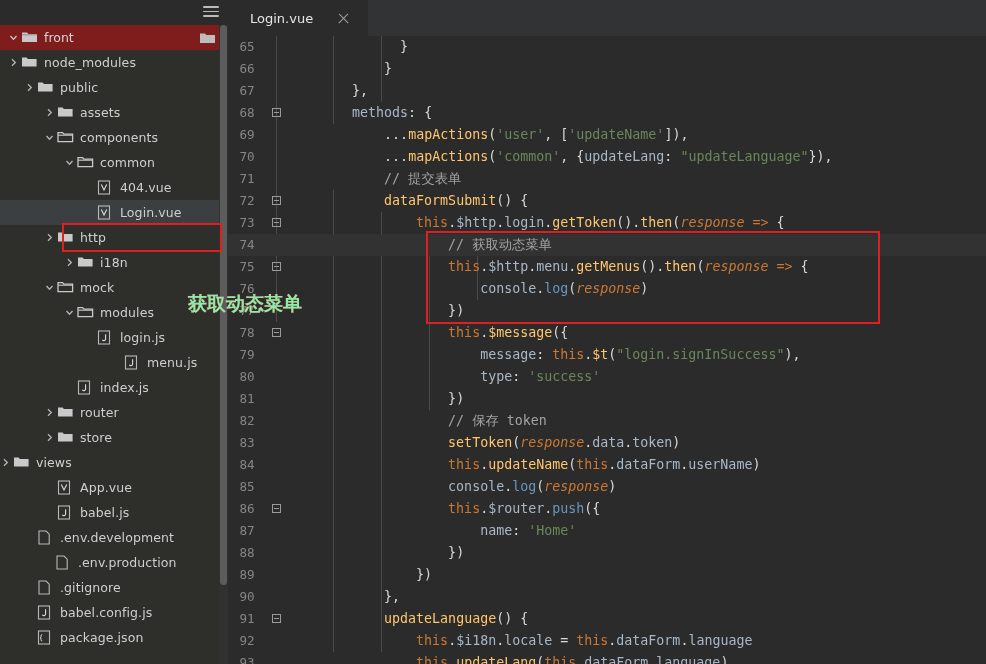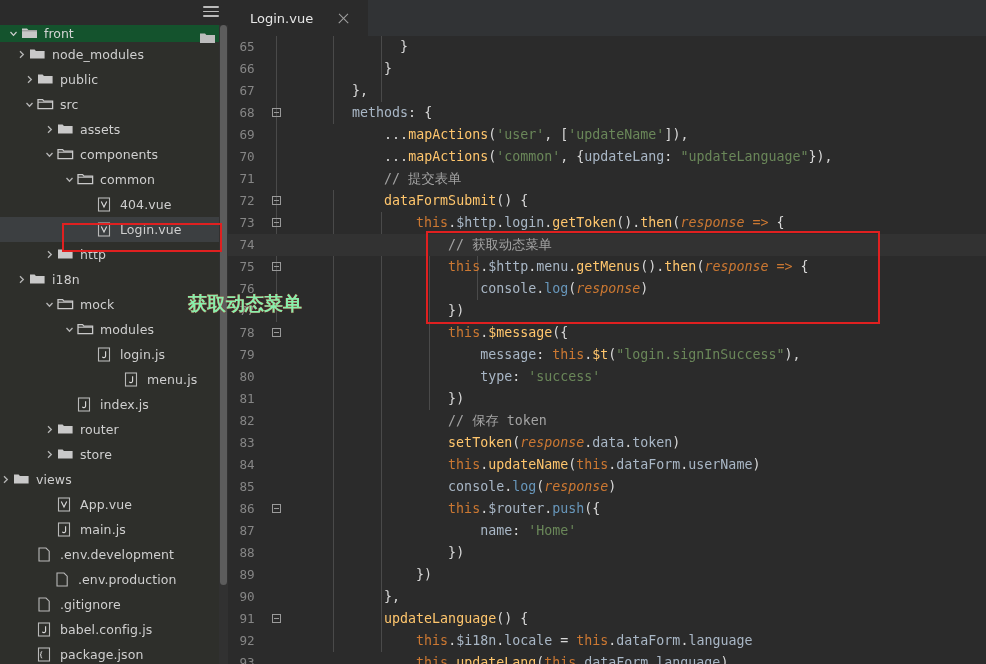--- a/index.html
+++ b/index.html
@@ -18,21 +18,21 @@
   }
   .sb-toolbar{
     height:25px;background:#2b2b2b;position:relative;
   }
   .hamburger{
     position:absolute;right:9px;top:6px;width:16px;height:12px;cursor:pointer;
   }
   .hamburger i{display:block;height:1.6px;background:#bbb;margin-bottom:3px;border-radius:1px;}
 
   .sb-root{
-    height:17px;background:#14532d;display:flex;align-items:center;position:relative;
+    height:25px;background:#7f1d1d;display:flex;align-items:center;position:relative;
   }
   .sb-root .rootlabel{color:#d4d4d4;font-size:12.5px;}
   .corner-folder{position:absolute;right:12px;top:5px;}
 
   .tree{position:relative;}
   .row{
     height:25px;display:flex;align-items:center;position:relative;white-space:nowrap;
     cursor:pointer;
   }
   .row .lbl{color:#cfcfcf;font-size:12.5px;letter-spacing:0.1px;}
@@ -157,21 +157,21 @@
       </span>
       <span class="rootlabel">front</span>
       <span class="corner-folder">
         <svg width="17" height="14" viewBox="0 0 17 14">
           <path d="M1 2.5 h5 l1.4 1.6 H16 V12 H1 Z" fill="#bdbdbd"></path>
         </svg>
       </span>
     </div>
 
     <div class="tree" id="tree">
-        <div class="row" style="padding-left: 16px;">
+        <div class="row" style="padding-left: 8px;">
           <span class="arrow">
             <svg width="11" height="11" viewBox="0 0 11 11">
               <path d="M4 2.3 L7.3 5.5 L4 8.7" fill="none" stroke="#b6b6b6" stroke-width="1.3"></path>
             </svg>
           </span>
           <span class="ico">
             <svg width="17" height="14" viewBox="0 0 17 14">
               <path d="M1 2.6 h4.6 l1.3 1.5 H15.6 V11.6 H1 Z" fill="#c9c9c9"></path>
             </svg>
           </span>
@@ -183,237 +183,223 @@
               <path d="M4 2.3 L7.3 5.5 L4 8.7" fill="none" stroke="#b6b6b6" stroke-width="1.3"></path>
             </svg>
           </span>
           <span class="ico">
             <svg width="17" height="14" viewBox="0 0 17 14">
               <path d="M1 2.6 h4.6 l1.3 1.5 H15.6 V11.6 H1 Z" fill="#c9c9c9"></path>
             </svg>
           </span>
           <span class="lbl">public</span>
         </div>
-        <div class="row" style="padding-left: 24px;">
+        <div class="row" style="padding-left: 44px;">
+          <span class="arrow">
+            <svg width="11" height="11" viewBox="0 0 11 11">
+              <path d="M4 2.3 L7.3 5.5 L4 8.7" fill="none" stroke="#b6b6b6" stroke-width="1.3"></path>
+            </svg>
+          </span>
+          <span class="ico">
+            <svg width="17" height="14" viewBox="0 0 17 14">
+              <path d="M1 2.6 h4.6 l1.3 1.5 H15.6 V11.6 H1 Z" fill="#c9c9c9"></path>
+            </svg>
+          </span>
+          <span class="lbl">assets</span>
+        </div>
+        <div class="row" style="padding-left: 44px;">
           <span class="arrow">
             <svg width="11" height="11" viewBox="0 0 11 11">
               <path d="M2.5 4 L5.5 7.3 L8.5 4" fill="none" stroke="#b6b6b6" stroke-width="1.3"></path>
             </svg>
           </span>
           <span class="ico">
             <svg width="17" height="14" viewBox="0 0 17 14">
               <path d="M1 2.6 h4.6 l1.3 1.5 H15.6 V11.6 H1 Z" fill="none" stroke="#c9c9c9" stroke-width="1.3"></path>
               <path d="M1 5.2 H15.6" stroke="#c9c9c9" stroke-width="1.1"></path>
             </svg>
           </span>
-          <span class="lbl">src</span>
-        </div>
-        <div class="row" style="padding-left: 44px;">
-          <span class="arrow">
-            <svg width="11" height="11" viewBox="0 0 11 11">
-              <path d="M4 2.3 L7.3 5.5 L4 8.7" fill="none" stroke="#b6b6b6" stroke-width="1.3"></path>
-            </svg>
-          </span>
-          <span class="ico">
-            <svg width="17" height="14" viewBox="0 0 17 14">
-              <path d="M1 2.6 h4.6 l1.3 1.5 H15.6 V11.6 H1 Z" fill="#c9c9c9"></path>
-            </svg>
-          </span>
-          <span class="lbl">assets</span>
-        </div>
-        <div class="row" style="padding-left: 44px;">
+          <span class="lbl">components</span>
+        </div>
+        <div class="row" style="padding-left: 64px;">
           <span class="arrow">
             <svg width="11" height="11" viewBox="0 0 11 11">
               <path d="M2.5 4 L5.5 7.3 L8.5 4" fill="none" stroke="#b6b6b6" stroke-width="1.3"></path>
             </svg>
           </span>
           <span class="ico">
             <svg width="17" height="14" viewBox="0 0 17 14">
               <path d="M1 2.6 h4.6 l1.3 1.5 H15.6 V11.6 H1 Z" fill="none" stroke="#c9c9c9" stroke-width="1.3"></path>
               <path d="M1 5.2 H15.6" stroke="#c9c9c9" stroke-width="1.1"></path>
             </svg>
           </span>
-          <span class="lbl">components</span>
+          <span class="lbl">common</span>
+        </div>
+        <div class="row" style="padding-left: 84px;">
+          <span class="arrow"></span>
+          <span class="ico">
+            <svg width="14" height="15" viewBox="0 0 14 15">
+              <rect x="1.5" y="1" width="11" height="13" fill="none" stroke="#b9b9b9" stroke-width="1.1"></rect>
+              <path d="M4.3 4.6 L7 10 L9.7 4.6" fill="none" stroke="#dcdcdc" stroke-width="1.1"></path>
+            </svg>
+          </span>
+          <span class="lbl">404.vue</span>
+        </div>
+        <div class="row sel" style="padding-left: 84px;">
+          <span class="arrow"></span>
+          <span class="ico">
+            <svg width="14" height="15" viewBox="0 0 14 15">
+              <rect x="1.5" y="1" width="11" height="13" fill="none" stroke="#b9b9b9" stroke-width="1.1"></rect>
+              <path d="M4.3 4.6 L7 10 L9.7 4.6" fill="none" stroke="#dcdcdc" stroke-width="1.1"></path>
+            </svg>
+          </span>
+          <span class="lbl">Login.vue</span>
+        </div>
+        <div class="row" style="padding-left: 44px;">
+          <span class="arrow">
+            <svg width="11" height="11" viewBox="0 0 11 11">
+              <path d="M4 2.3 L7.3 5.5 L4 8.7" fill="none" stroke="#b6b6b6" stroke-width="1.3"></path>
+            </svg>
+          </span>
+          <span class="ico">
+            <svg width="17" height="14" viewBox="0 0 17 14">
+              <path d="M1 2.6 h4.6 l1.3 1.5 H15.6 V11.6 H1 Z" fill="#c9c9c9"></path>
+            </svg>
+          </span>
+          <span class="lbl">http</span>
         </div>
         <div class="row" style="padding-left: 64px;">
+          <span class="arrow">
+            <svg width="11" height="11" viewBox="0 0 11 11">
+              <path d="M4 2.3 L7.3 5.5 L4 8.7" fill="none" stroke="#b6b6b6" stroke-width="1.3"></path>
+            </svg>
+          </span>
+          <span class="ico">
+            <svg width="17" height="14" viewBox="0 0 17 14">
+              <path d="M1 2.6 h4.6 l1.3 1.5 H15.6 V11.6 H1 Z" fill="#c9c9c9"></path>
+            </svg>
+          </span>
+          <span class="lbl">i18n</span>
+        </div>
+        <div class="row" style="padding-left: 44px;">
           <span class="arrow">
             <svg width="11" height="11" viewBox="0 0 11 11">
               <path d="M2.5 4 L5.5 7.3 L8.5 4" fill="none" stroke="#b6b6b6" stroke-width="1.3"></path>
             </svg>
           </span>
           <span class="ico">
             <svg width="17" height="14" viewBox="0 0 17 14">
               <path d="M1 2.6 h4.6 l1.3 1.5 H15.6 V11.6 H1 Z" fill="none" stroke="#c9c9c9" stroke-width="1.3"></path>
               <path d="M1 5.2 H15.6" stroke="#c9c9c9" stroke-width="1.1"></path>
             </svg>
           </span>
-          <span class="lbl">common</span>
-        </div>
-        <div class="row" style="padding-left: 84px;">
-          <span class="arrow"></span>
-          <span class="ico">
-            <svg width="14" height="15" viewBox="0 0 14 15">
-              <rect x="1.5" y="1" width="11" height="13" fill="none" stroke="#b9b9b9" stroke-width="1.1"></rect>
-              <path d="M4.3 4.6 L7 10 L9.7 4.6" fill="none" stroke="#dcdcdc" stroke-width="1.1"></path>
-            </svg>
-          </span>
-          <span class="lbl">404.vue</span>
-        </div>
-        <div class="row sel" style="padding-left: 84px;">
-          <span class="arrow"></span>
-          <span class="ico">
-            <svg width="14" height="15" viewBox="0 0 14 15">
-              <rect x="1.5" y="1" width="11" height="13" fill="none" stroke="#b9b9b9" stroke-width="1.1"></rect>
-              <path d="M4.3 4.6 L7 10 L9.7 4.6" fill="none" stroke="#dcdcdc" stroke-width="1.1"></path>
-            </svg>
-          </span>
-          <span class="lbl">Login.vue</span>
-        </div>
-        <div class="row" style="padding-left: 44px;">
-          <span class="arrow">
-            <svg width="11" height="11" viewBox="0 0 11 11">
-              <path d="M4 2.3 L7.3 5.5 L4 8.7" fill="none" stroke="#b6b6b6" stroke-width="1.3"></path>
-            </svg>
-          </span>
-          <span class="ico">
-            <svg width="17" height="14" viewBox="0 0 17 14">
-              <path d="M1 2.6 h4.6 l1.3 1.5 H15.6 V11.6 H1 Z" fill="#c9c9c9"></path>
-            </svg>
-          </span>
-          <span class="lbl">http</span>
-        </div>
-        <div class="row" style="padding-left: 16px;">
-          <span class="arrow">
-            <svg width="11" height="11" viewBox="0 0 11 11">
-              <path d="M4 2.3 L7.3 5.5 L4 8.7" fill="none" stroke="#b6b6b6" stroke-width="1.3"></path>
-            </svg>
-          </span>
-          <span class="ico">
-            <svg width="17" height="14" viewBox="0 0 17 14">
-              <path d="M1 2.6 h4.6 l1.3 1.5 H15.6 V11.6 H1 Z" fill="#c9c9c9"></path>
-            </svg>
-          </span>
-          <span class="lbl">i18n</span>
-        </div>
-        <div class="row" style="padding-left: 44px;">
+          <span class="lbl">mock</span>
+        </div>
+        <div class="row" style="padding-left: 64px;">
           <span class="arrow">
             <svg width="11" height="11" viewBox="0 0 11 11">
               <path d="M2.5 4 L5.5 7.3 L8.5 4" fill="none" stroke="#b6b6b6" stroke-width="1.3"></path>
             </svg>
           </span>
           <span class="ico">
             <svg width="17" height="14" viewBox="0 0 17 14">
               <path d="M1 2.6 h4.6 l1.3 1.5 H15.6 V11.6 H1 Z" fill="none" stroke="#c9c9c9" stroke-width="1.3"></path>
               <path d="M1 5.2 H15.6" stroke="#c9c9c9" stroke-width="1.1"></path>
             </svg>
           </span>
-          <span class="lbl">mock</span>
+          <span class="lbl">modules</span>
+        </div>
+        <div class="row" style="padding-left: 84px;">
+          <span class="arrow"></span>
+          <span class="ico">
+            <svg width="14" height="15" viewBox="0 0 14 15">
+              <rect x="1.5" y="1" width="11" height="13" fill="none" stroke="#b9b9b9" stroke-width="1.1"></rect>
+              <path d="M8.6 4.3 V9.2 a1.7 1.7 0 0 1 -3.2 .5" fill="none" stroke="#dcdcdc" stroke-width="1.1"></path>
+            </svg>
+          </span>
+          <span class="lbl">login.js</span>
+        </div>
+        <div class="row" style="padding-left: 84px; margin-left: 27px;">
+          <span class="arrow"></span>
+          <span class="ico">
+            <svg width="14" height="15" viewBox="0 0 14 15">
+              <rect x="1.5" y="1" width="11" height="13" fill="none" stroke="#b9b9b9" stroke-width="1.1"></rect>
+              <path d="M8.6 4.3 V9.2 a1.7 1.7 0 0 1 -3.2 .5" fill="none" stroke="#dcdcdc" stroke-width="1.1"></path>
+            </svg>
+          </span>
+          <span class="lbl">menu.js</span>
         </div>
         <div class="row" style="padding-left: 64px;">
-          <span class="arrow">
-            <svg width="11" height="11" viewBox="0 0 11 11">
-              <path d="M2.5 4 L5.5 7.3 L8.5 4" fill="none" stroke="#b6b6b6" stroke-width="1.3"></path>
-            </svg>
-          </span>
-          <span class="ico">
-            <svg width="17" height="14" viewBox="0 0 17 14">
-              <path d="M1 2.6 h4.6 l1.3 1.5 H15.6 V11.6 H1 Z" fill="none" stroke="#c9c9c9" stroke-width="1.3"></path>
-              <path d="M1 5.2 H15.6" stroke="#c9c9c9" stroke-width="1.1"></path>
-            </svg>
-          </span>
-          <span class="lbl">modules</span>
-        </div>
-        <div class="row" style="padding-left: 84px;">
           <span class="arrow"></span>
           <span class="ico">
             <svg width="14" height="15" viewBox="0 0 14 15">
               <rect x="1.5" y="1" width="11" height="13" fill="none" stroke="#b9b9b9" stroke-width="1.1"></rect>
               <path d="M8.6 4.3 V9.2 a1.7 1.7 0 0 1 -3.2 .5" fill="none" stroke="#dcdcdc" stroke-width="1.1"></path>
             </svg>
           </span>
-          <span class="lbl">login.js</span>
-        </div>
-        <div class="row" style="padding-left: 84px; margin-left: 27px;">
+          <span class="lbl">index.js</span>
+        </div>
+        <div class="row" style="padding-left: 44px;">
+          <span class="arrow">
+            <svg width="11" height="11" viewBox="0 0 11 11">
+              <path d="M4 2.3 L7.3 5.5 L4 8.7" fill="none" stroke="#b6b6b6" stroke-width="1.3"></path>
+            </svg>
+          </span>
+          <span class="ico">
+            <svg width="17" height="14" viewBox="0 0 17 14">
+              <path d="M1 2.6 h4.6 l1.3 1.5 H15.6 V11.6 H1 Z" fill="#c9c9c9"></path>
+            </svg>
+          </span>
+          <span class="lbl">router</span>
+        </div>
+        <div class="row" style="padding-left: 44px;">
+          <span class="arrow">
+            <svg width="11" height="11" viewBox="0 0 11 11">
+              <path d="M4 2.3 L7.3 5.5 L4 8.7" fill="none" stroke="#b6b6b6" stroke-width="1.3"></path>
+            </svg>
+          </span>
+          <span class="ico">
+            <svg width="17" height="14" viewBox="0 0 17 14">
+              <path d="M1 2.6 h4.6 l1.3 1.5 H15.6 V11.6 H1 Z" fill="#c9c9c9"></path>
+            </svg>
+          </span>
+          <span class="lbl">store</span>
+        </div>
+        <div class="row" style="">
+          <span class="arrow">
+            <svg width="11" height="11" viewBox="0 0 11 11">
+              <path d="M4 2.3 L7.3 5.5 L4 8.7" fill="none" stroke="#b6b6b6" stroke-width="1.3"></path>
+            </svg>
+          </span>
+          <span class="ico">
+            <svg width="17" height="14" viewBox="0 0 17 14">
+              <path d="M1 2.6 h4.6 l1.3 1.5 H15.6 V11.6 H1 Z" fill="#c9c9c9"></path>
+            </svg>
+          </span>
+          <span class="lbl">views</span>
+        </div>
+        <div class="row" style="padding-left: 44px;">
+          <span class="arrow"></span>
+          <span class="ico">
+            <svg width="14" height="15" viewBox="0 0 14 15">
+              <rect x="1.5" y="1" width="11" height="13" fill="none" stroke="#b9b9b9" stroke-width="1.1"></rect>
+              <path d="M4.3 4.6 L7 10 L9.7 4.6" fill="none" stroke="#dcdcdc" stroke-width="1.1"></path>
+            </svg>
+          </span>
+          <span class="lbl">App.vue</span>
+        </div>
+        <div class="row" style="padding-left: 44px;">
           <span class="arrow"></span>
           <span class="ico">
             <svg width="14" height="15" viewBox="0 0 14 15">
               <rect x="1.5" y="1" width="11" height="13" fill="none" stroke="#b9b9b9" stroke-width="1.1"></rect>
               <path d="M8.6 4.3 V9.2 a1.7 1.7 0 0 1 -3.2 .5" fill="none" stroke="#dcdcdc" stroke-width="1.1"></path>
             </svg>
           </span>
-          <span class="lbl">menu.js</span>
-        </div>
-        <div class="row" style="padding-left: 64px;">
-          <span class="arrow"></span>
-          <span class="ico">
-            <svg width="14" height="15" viewBox="0 0 14 15">
-              <rect x="1.5" y="1" width="11" height="13" fill="none" stroke="#b9b9b9" stroke-width="1.1"></rect>
-              <path d="M8.6 4.3 V9.2 a1.7 1.7 0 0 1 -3.2 .5" fill="none" stroke="#dcdcdc" stroke-width="1.1"></path>
-            </svg>
-          </span>
-          <span class="lbl">index.js</span>
-        </div>
-        <div class="row" style="padding-left: 44px;">
-          <span class="arrow">
-            <svg width="11" height="11" viewBox="0 0 11 11">
-              <path d="M4 2.3 L7.3 5.5 L4 8.7" fill="none" stroke="#b6b6b6" stroke-width="1.3"></path>
-            </svg>
-          </span>
-          <span class="ico">
-            <svg width="17" height="14" viewBox="0 0 17 14">
-              <path d="M1 2.6 h4.6 l1.3 1.5 H15.6 V11.6 H1 Z" fill="#c9c9c9"></path>
-            </svg>
-          </span>
-          <span class="lbl">router</span>
-        </div>
-        <div class="row" style="padding-left: 44px;">
-          <span class="arrow">
-            <svg width="11" height="11" viewBox="0 0 11 11">
-              <path d="M4 2.3 L7.3 5.5 L4 8.7" fill="none" stroke="#b6b6b6" stroke-width="1.3"></path>
-            </svg>
-          </span>
-          <span class="ico">
-            <svg width="17" height="14" viewBox="0 0 17 14">
-              <path d="M1 2.6 h4.6 l1.3 1.5 H15.6 V11.6 H1 Z" fill="#c9c9c9"></path>
-            </svg>
-          </span>
-          <span class="lbl">store</span>
-        </div>
-        <div class="row" style="">
-          <span class="arrow">
-            <svg width="11" height="11" viewBox="0 0 11 11">
-              <path d="M4 2.3 L7.3 5.5 L4 8.7" fill="none" stroke="#b6b6b6" stroke-width="1.3"></path>
-            </svg>
-          </span>
-          <span class="ico">
-            <svg width="17" height="14" viewBox="0 0 17 14">
-              <path d="M1 2.6 h4.6 l1.3 1.5 H15.6 V11.6 H1 Z" fill="#c9c9c9"></path>
-            </svg>
-          </span>
-          <span class="lbl">views</span>
-        </div>
-        <div class="row" style="padding-left: 44px;">
-          <span class="arrow"></span>
-          <span class="ico">
-            <svg width="14" height="15" viewBox="0 0 14 15">
-              <rect x="1.5" y="1" width="11" height="13" fill="none" stroke="#b9b9b9" stroke-width="1.1"></rect>
-              <path d="M4.3 4.6 L7 10 L9.7 4.6" fill="none" stroke="#dcdcdc" stroke-width="1.1"></path>
-            </svg>
-          </span>
-          <span class="lbl">App.vue</span>
-        </div>
-        <div class="row" style="padding-left: 44px;">
-          <span class="arrow"></span>
-          <span class="ico">
-            <svg width="14" height="15" viewBox="0 0 14 15">
-              <rect x="1.5" y="1" width="11" height="13" fill="none" stroke="#b9b9b9" stroke-width="1.1"></rect>
-              <path d="M8.6 4.3 V9.2 a1.7 1.7 0 0 1 -3.2 .5" fill="none" stroke="#dcdcdc" stroke-width="1.1"></path>
-            </svg>
-          </span>
-          <span class="lbl">main.js</span>
+          <span class="lbl">babel.js</span>
         </div>
         <div class="row" style="padding-left: 24px;">
           <span class="arrow"></span>
           <span class="ico">
             <svg width="14" height="15" viewBox="0 0 14 15">
               <path d="M2 1 h7 l3.2 3.2 V14 H2 Z" fill="none" stroke="#b9b9b9" stroke-width="1.1"></path>
             </svg>
           </span>
           <span class="lbl">.env.development</span>
         </div>

